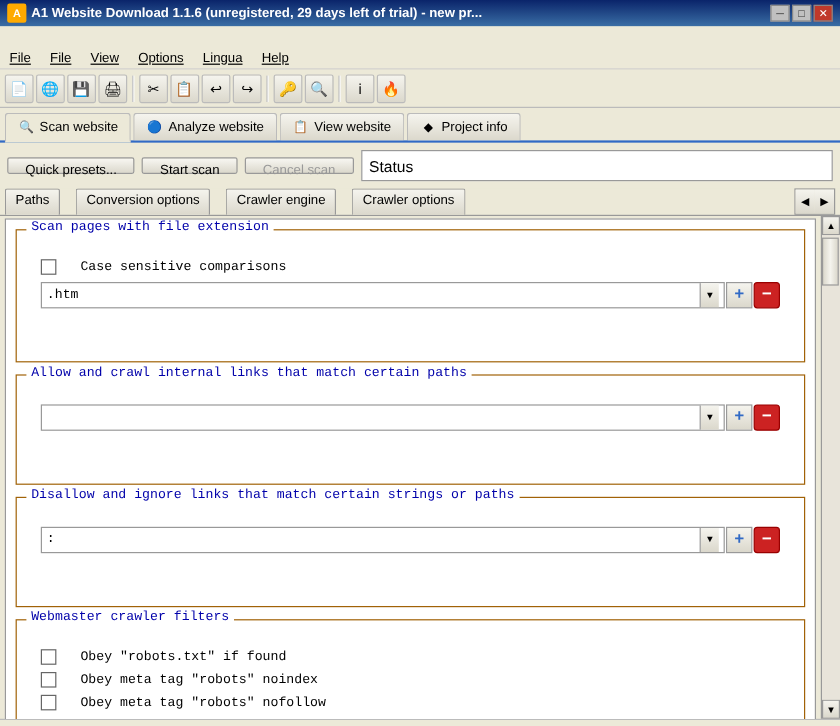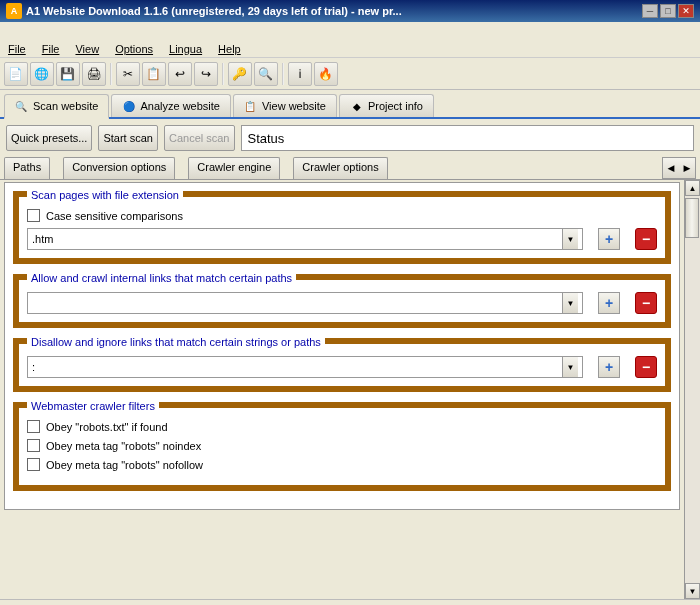--- a/index.html
+++ b/index.html
@@ -125,27 +125,27 @@
 
     
     .action-bar {
       padding: 6px 6px;
       background: #ece9d8;
       display: flex;
       gap: 6px;
       align-items: center;
     }
     .action-btn {
-      padding: 4px 4px;
+      padding: 4px 14px;
       background: linear-gradient(to bottom, #f8f7f2, #dbd8cc);
       border: 1px solid #999;
       cursor: pointer;
       font-size: 11px;
       border-radius: 2px;
-      height: 26px;
+      height: 14px;
     }
     .action-btn.disabled {
       color: #999;
       cursor: default;
     }
     .status-field {
       flex: 1;
       height: 26px;
       background: white;
       border: 1px solid #999;
@@ -237,64 +237,65 @@
       width: 14px;
       height: 40px;
       background: linear-gradient(to right, #dbd8cc, #f5f4ee, #dbd8cc);
       border: 1px solid #999;
       position: absolute;
       top: 2px; left: 0;
     }
 
     
     .section-group {
-      border: 6px solid #a16207;
+      border: 1px solid #a16207;
       margin-bottom: 10px;
-      padding: 8px;
+      padding: 20px;
       position: relative;
+      font-family: Liberation Mono, monospace;
     }
     .section-label {
       position: absolute;
       top: -8px;
       left: 8px;
       background: white;
       padding: 0 4px;
       font-size: 11px;
       color: #0000aa;
     }
     .section-content {
       margin-top: 4px;
     }
 
     
     .checkbox-row {
       display: flex;
       align-items: center;
-      gap: 6px;
+      gap: 20px;
       margin-bottom: 6px;
       margin-top: 4px;
     }
     .checkbox {
       width: 13px; height: 13px;
       border: 1px solid #666;
       background: white;
       display: flex; align-items: center; justify-content: center;
       cursor: pointer;
       flex-shrink: 0;
     }
     .checkbox-label {
       font-size: 11px;
     }
 
     
     .combo-row {
       display: flex;
       align-items: center;
-      gap: 15px;
-      margin-bottom: 0;
+      gap: 1px;
+      margin-bottom: 24px;
     }
     .combo-field {
       flex: 1;
       height: 22px;
       background: white;
       border: 1px solid #999;
       padding: 0 4px;
       font-size: 11px;
       display: flex; align-items: center; justify-content: space-between;
       cursor: pointer;

